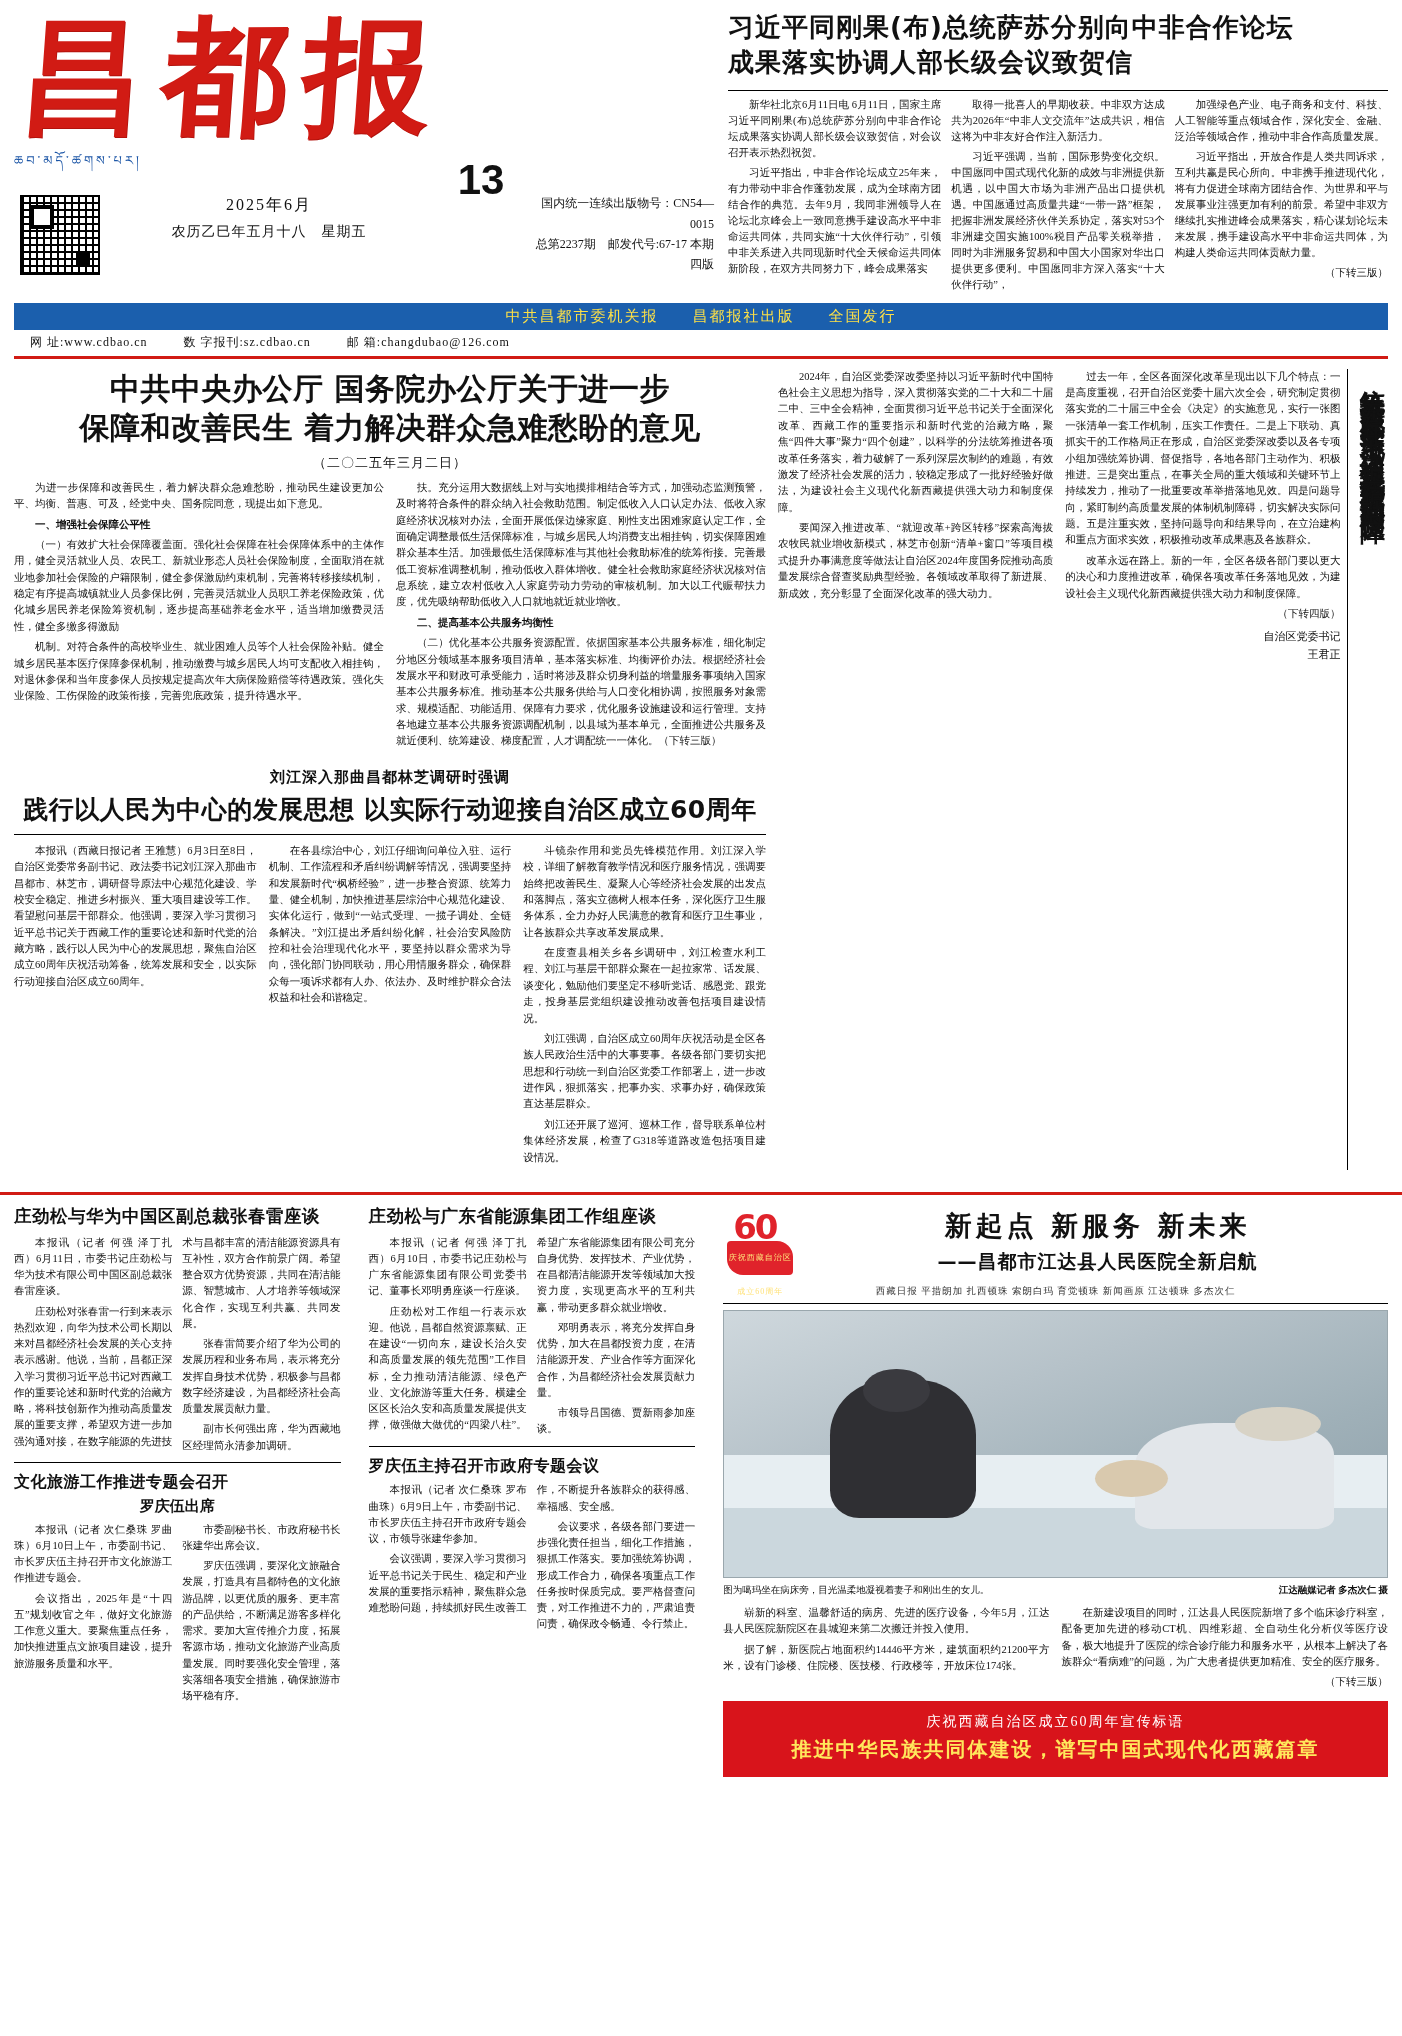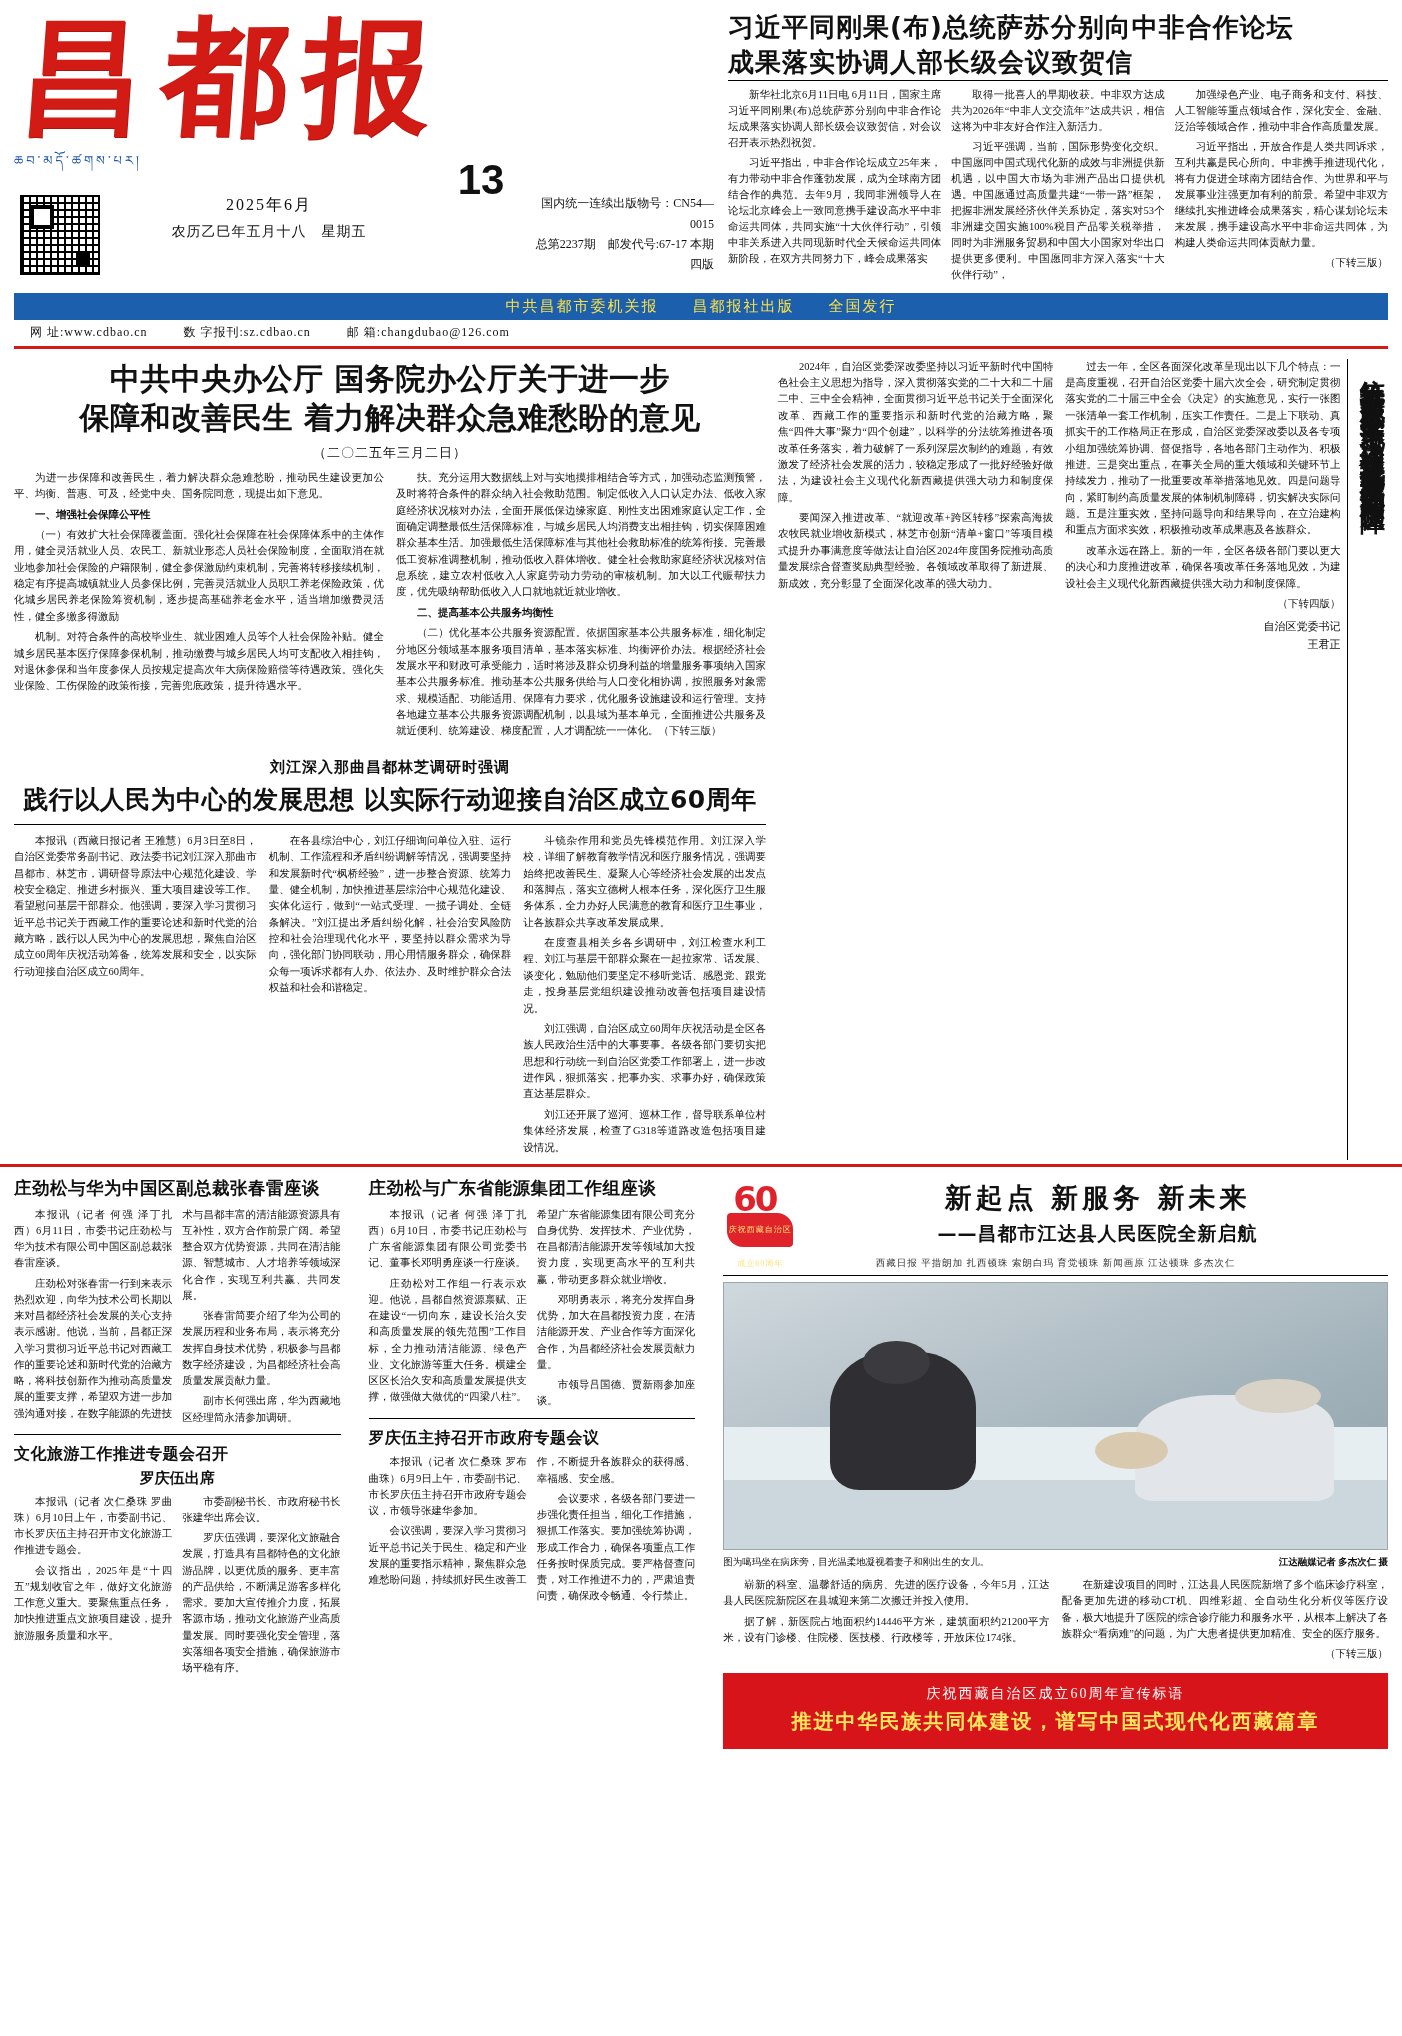--- a/index.html
+++ b/index.html
@@ -77,21 +77,21 @@
 
   
   .mast-right{flex:1;padding-left:14px;box-sizing:border-box;}
   .lead-head{
     font-family:"DejaVu Sans",sans-serif;
     font-weight:700;font-size:26px;line-height:1.35;letter-spacing:1px;
     text-align:justify;
   }
   .lead-head div{white-space:nowrap;}
   .lead-body{
-    display:flex;gap:10px;border-top:1px solid #000;padding-top:6px;
+    display:flex;gap:10px;margin-top:10px;border-top:1px solid #000;padding-top:6px;
   }
   .lead-col{flex:1;font-size:10.5px;line-height:1.52;text-align:justify;}
   .lead-col p{margin:0 0 4px 0;text-indent:2em;}
 
   
   .sec{padding:0 14px;box-sizing:border-box;}
   .main-wrap{display:flex;margin-top:10px;gap:12px;}
   .main-left{width:752px;}
   .main-right{flex:1;display:flex;gap:6px;}
 
@@ -119,21 +119,21 @@
     font-family:"DejaVu Sans",sans-serif;
     font-weight:700;font-size:25px;line-height:1.3;letter-spacing:3px;
     height:560px;
   }
   .vhead-wrap{display:flex;flex-direction:row-reverse;border-left:1px solid #000;padding-left:8px;}
   .right-body{font-size:10.5px;line-height:1.56;text-align:justify;column-count:2;column-gap:12px;}
   .right-body p{margin:0 0 4px 0;text-indent:2em;}
   .sig{text-align:right;font-size:11px;line-height:1.6;margin-top:6px;}
 
   
-  .bottom{display:flex;gap:28px;padding:0 14px;margin-top:4px;box-sizing:border-box;border-top:3px solid #d11b14;padding-top:10px;justify-content:space-between;}
+  .bottom{display:flex;gap:28px;padding:0 14px;margin-top:22px;box-sizing:border-box;border-top:3px solid #d11b14;padding-top:10px;justify-content:space-between;}
   .bcol{width:calc((1402px - 28px - 36px) / 4);box-sizing:border-box;}
   .bcol.wide{width:calc(((1402px - 28px - 36px) / 4)*2 + 12px);}
   .b-title{
     font-family:"DejaVu Sans",sans-serif;
     font-weight:700;font-size:17.5px;line-height:1.35;letter-spacing:0.5px;
   }
   .b-title.sm{font-size:16px;}
   .b-sub{text-align:center;font-size:15px;font-weight:700;margin-top:4px;}
   .b-body{font-size:10.5px;line-height:1.55;text-align:justify;margin-top:6px;column-count:2;column-gap:10px;}
   .b-body p{margin:0 0 4px 0;text-indent:2em;}

